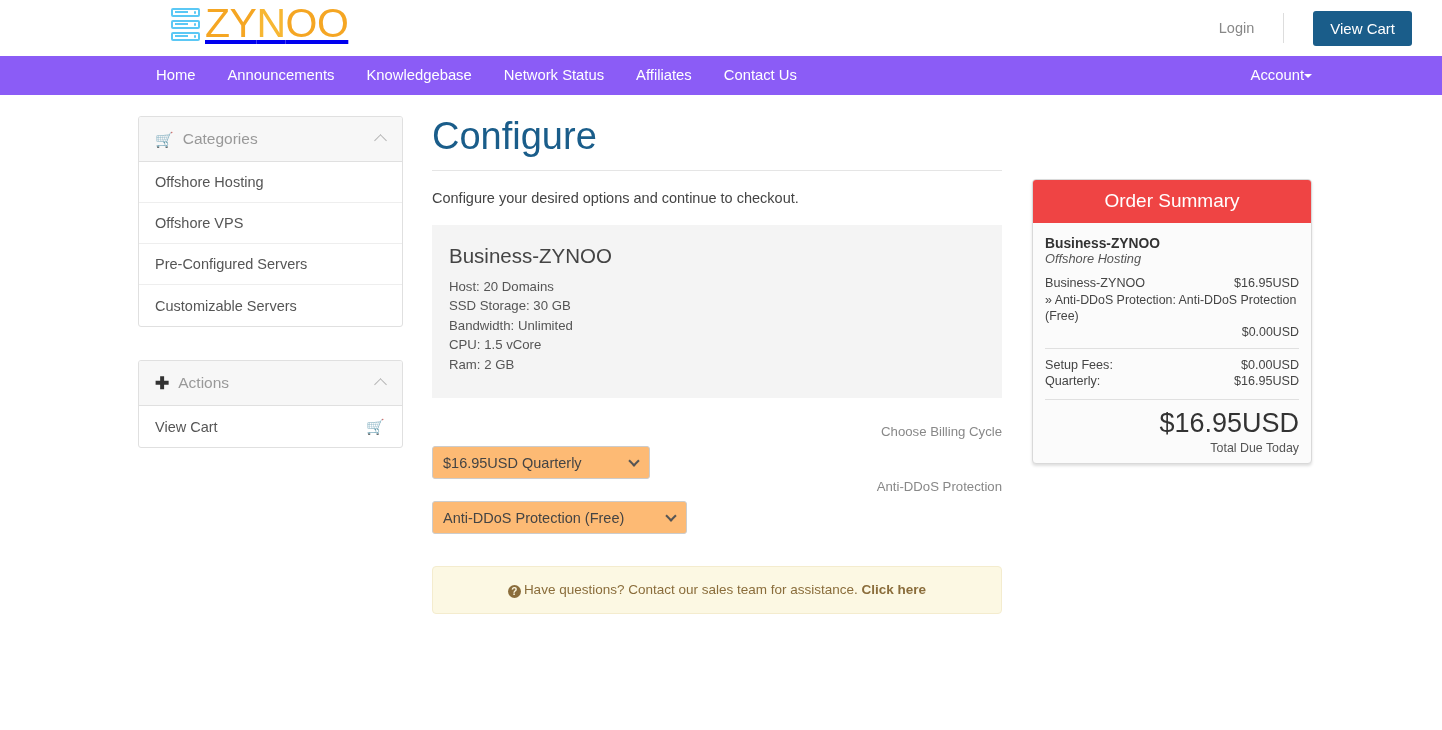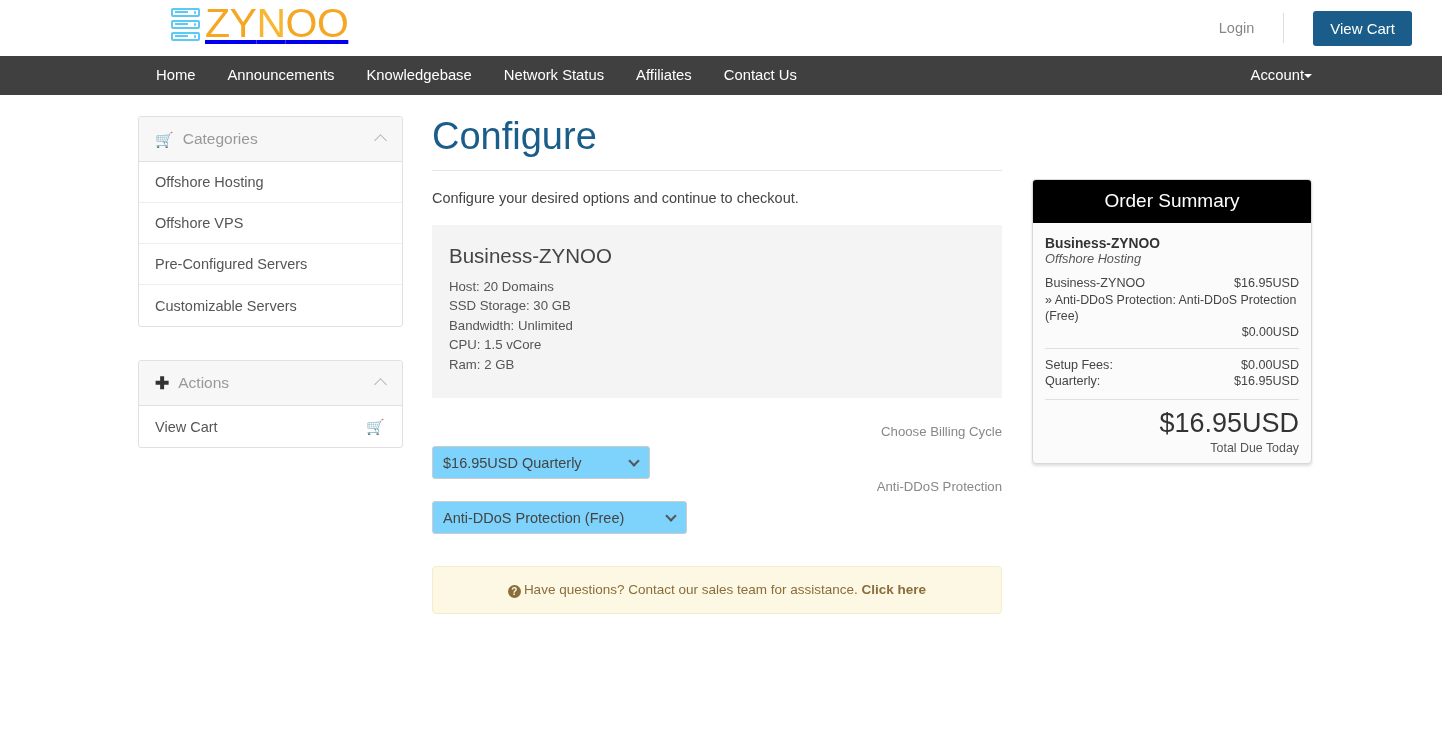--- a/index.html
+++ b/index.html
@@ -92,21 +92,21 @@
     border-radius: 3px;
     padding: 9px 17px;
     font-size: 15px;
     font-family: "Liberation Sans", sans-serif;
     cursor: pointer;
   }
 
   
   .navbar {
     height: 39px;
-    background: #404040;
+    background: #8b5cf6;
     display: flex;
     align-items: center;
     position: relative;
   }
   .nav-items {
     display: flex;
     margin-left: 140px;
   }
   .nav-item {
     color: #ffffff;
@@ -255,21 +255,21 @@
   .field-label {
     font-size: 13.2px;
     color: #888888;
     margin-bottom: 7px;
     text-align: right;
   }
   .select-box {
     height: 33px;
     border: 1px solid #cccccc;
     border-radius: 3px;
-    background: #7dd3fc;
+    background: #fdba74;
     font-size: 14.5px;
     color: #444444;
     font-family: "Liberation Sans", sans-serif;
     padding: 0 10px;
     position: relative;
     display: flex;
     align-items: center;
   }
   .select-billing { width: 218px; }
   .select-ddos { width: 255px; }
@@ -333,21 +333,21 @@
     padding-top: 63px;
   }
   .summary-panel {
     border: 1px solid #d9d9d9;
     border-radius: 4px;
     background: #fbfbfb;
     box-shadow: 0 2px 3px rgba(0,0,0,0.13);
     overflow: hidden;
   }
   .summary-head {
-    background: #000000;
+    background: #ef4444;
     color: #ffffff;
     text-align: center;
     font-size: 19px;
     padding: 10px 0 11px 0;
   }
   .summary-body {
     padding: 13px 12px 0 12px;
   }
   .sum-prod-name {
     font-size: 13.8px;

